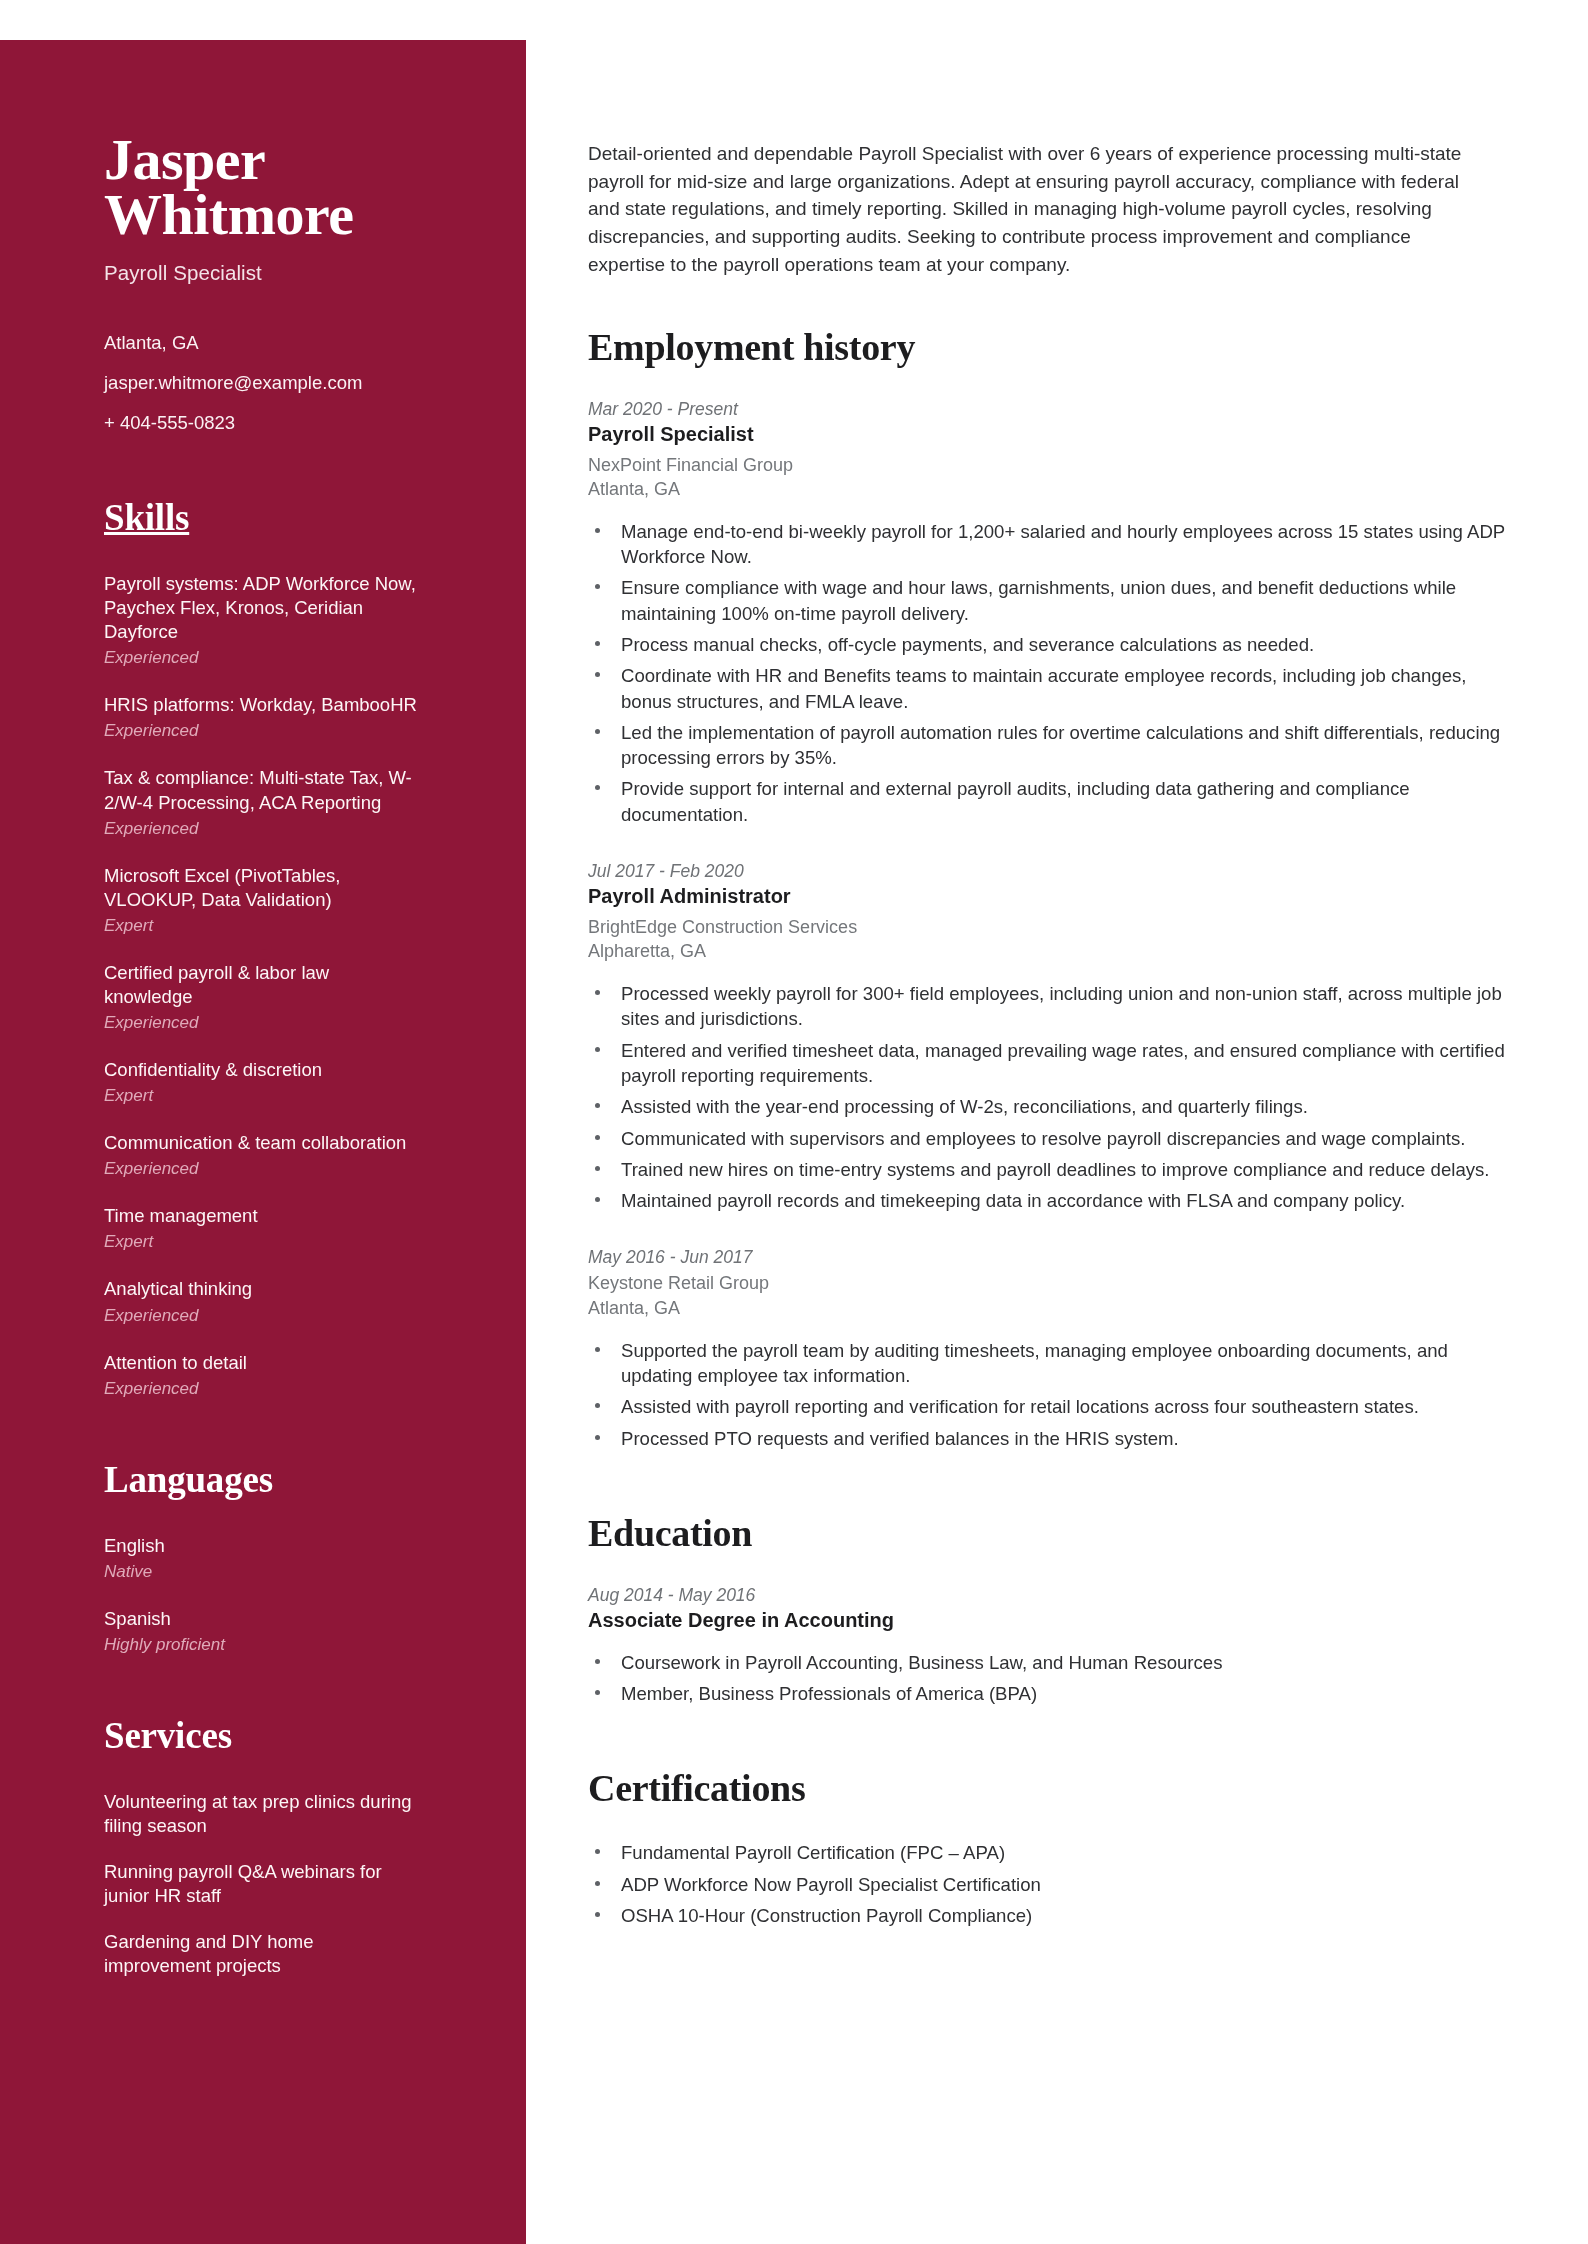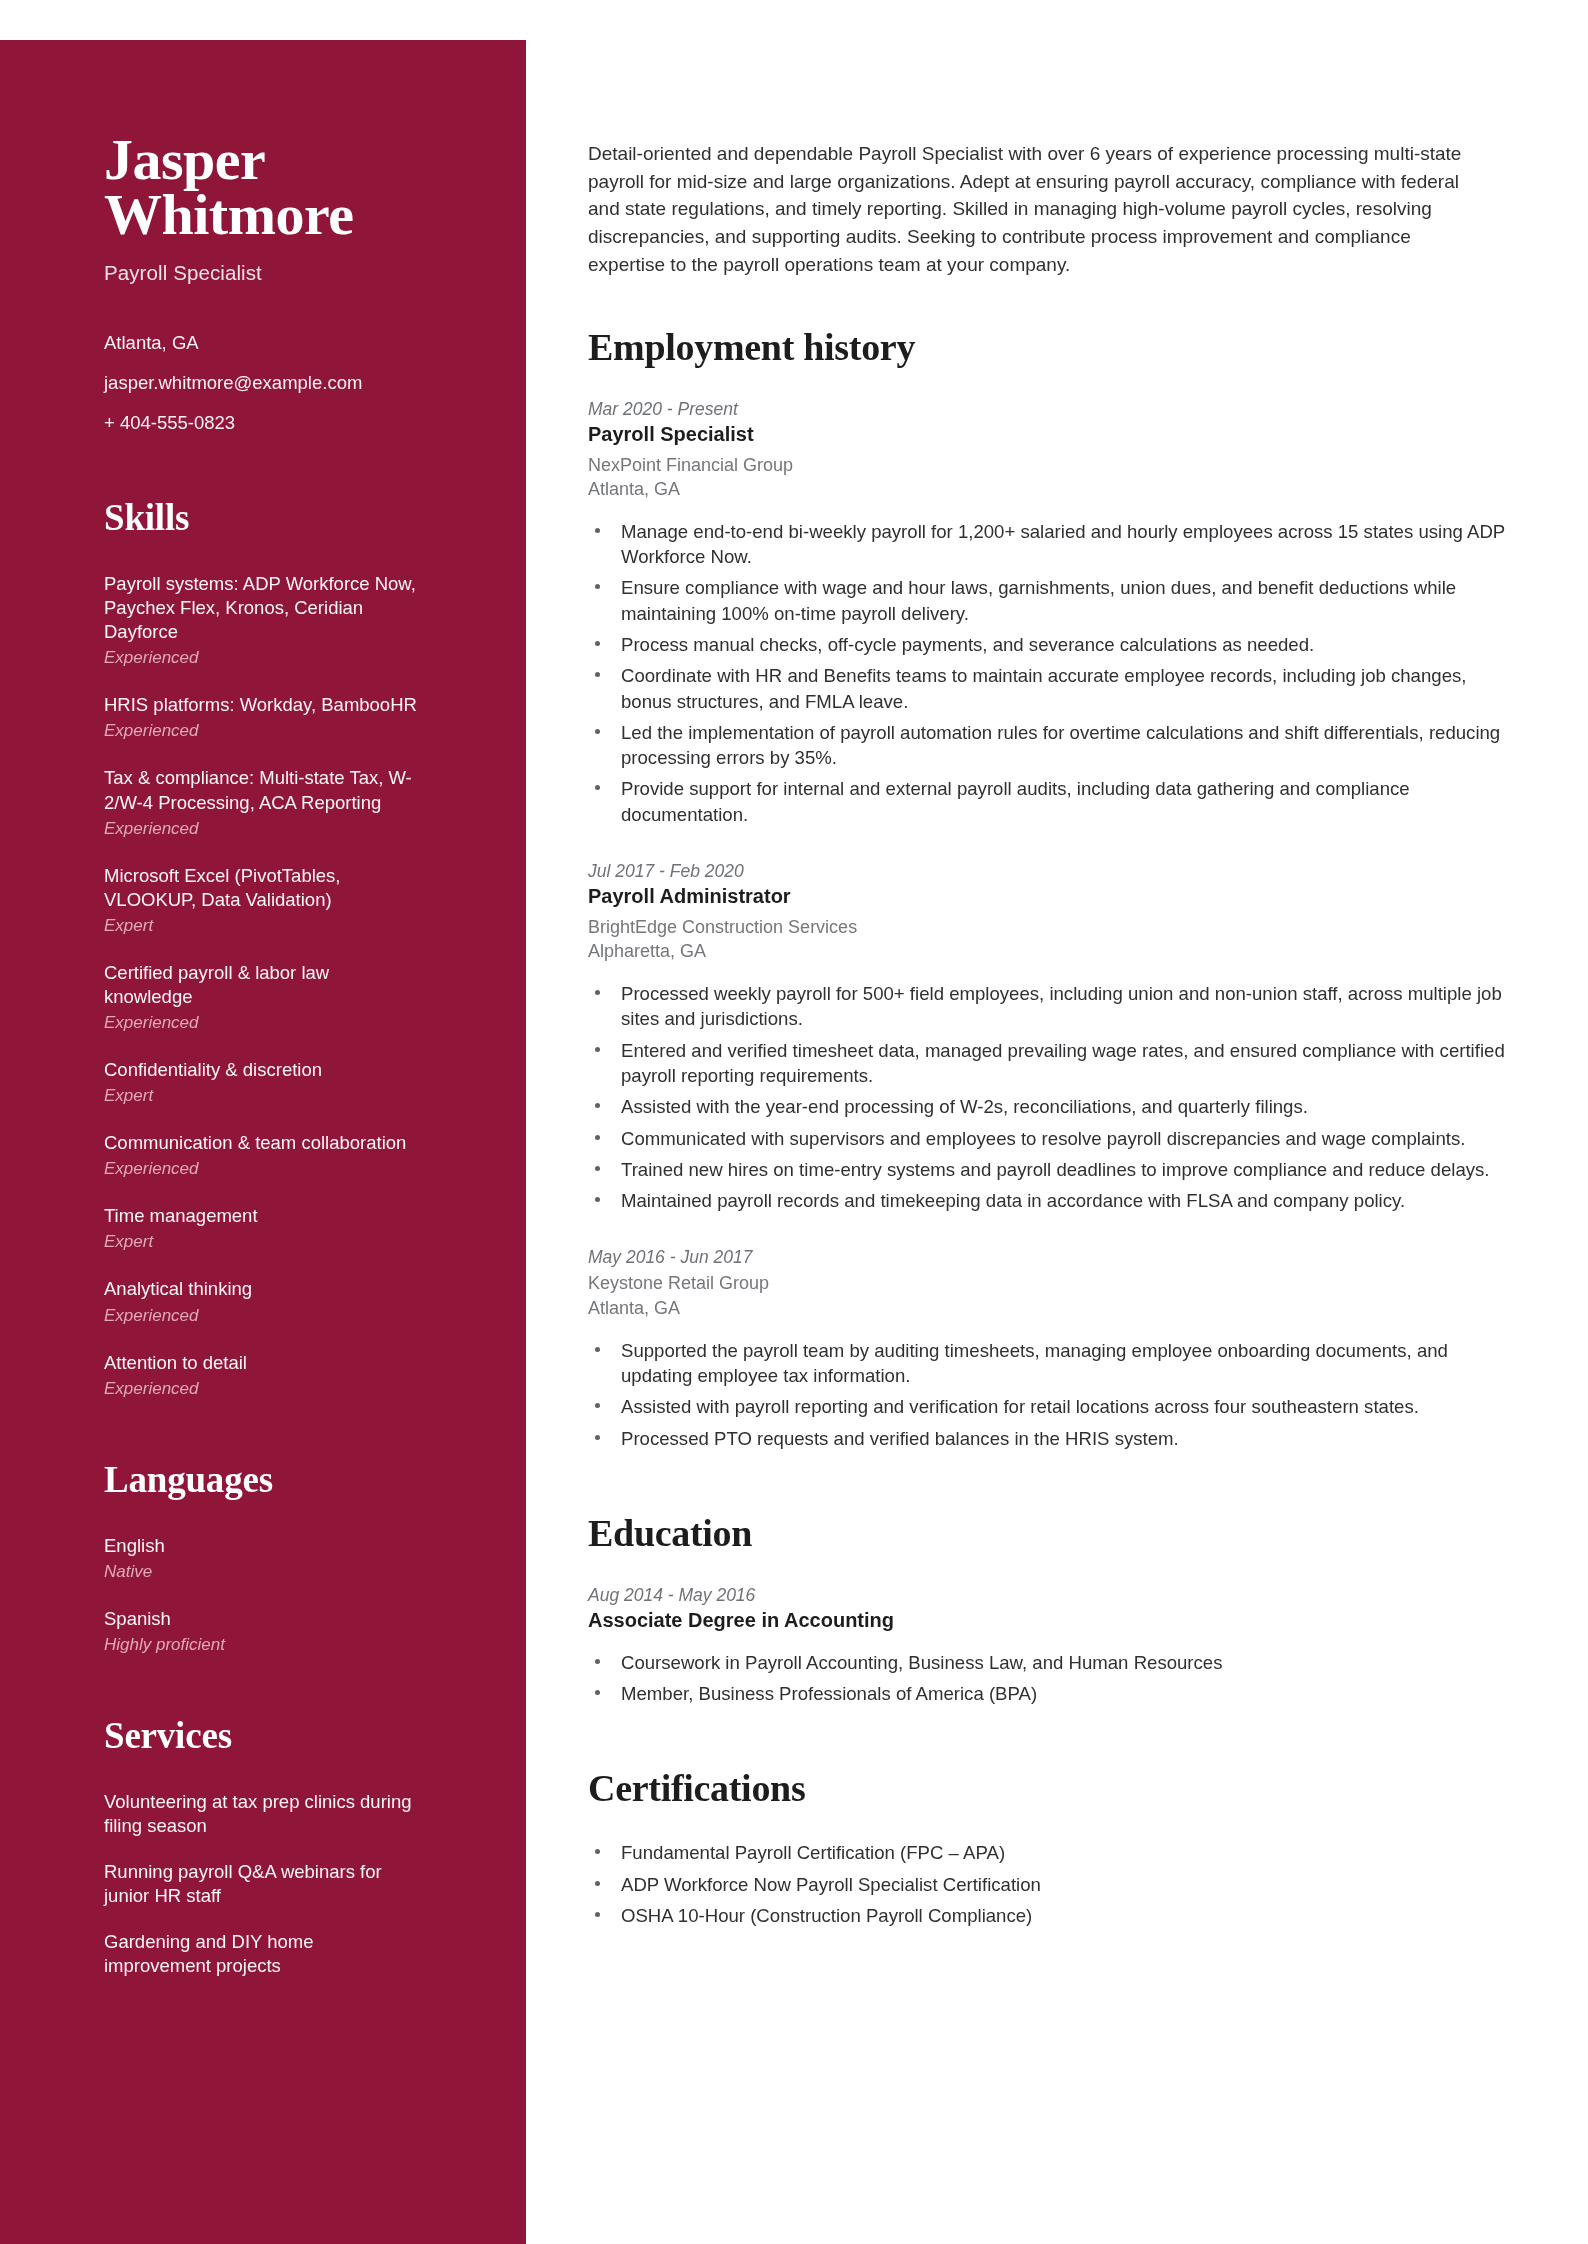--- a/index.html
+++ b/index.html
@@ -46,21 +46,21 @@
   }
   .side-h {
     font-family:"Liberation Serif", serif;
     font-weight:700;
     font-size:37px;
     color:#ffffff;
     margin-top:58px;
     margin-bottom:33px;
     letter-spacing:-0.2px;
   }
-  .side-h.first { margin-top:60px; }
+  .side-h.first { margin-top:60px;text-decoration:underline; }
   .side-item { margin-bottom:24px; }
   .side-item .it-name {
     font-size:18.5px;
     line-height:1.30;
     color:#fdf6f7;
   }
   .side-item .it-lvl {
     font-size:17px;
     font-style:italic;
     line-height:1.3;
@@ -248,21 +248,21 @@
             <li>Led the implementation of payroll automation rules for overtime calculations and shift differentials, reducing processing errors by 35%.</li>
             <li>Provide support for internal and external payroll audits, including data gathering and compliance documentation.</li>
           </ul>
         </div>
         <div class="entry">
           <div class="e-date">Jul 2017 - Feb 2020</div>
           <div class="e-title">Payroll Administrator</div>
           <div class="e-org">BrightEdge Construction Services</div>
           <div class="e-loc">Alpharetta, GA</div>
           <ul class="bullets">
-            <li>Processed weekly payroll for 500+ field employees, including union and non-union staff, across multiple job sites and jurisdictions.</li>
+            <li>Processed weekly payroll for 300+ field employees, including union and non-union staff, across multiple job sites and jurisdictions.</li>
             <li>Entered and verified timesheet data, managed prevailing wage rates, and ensured compliance with certified payroll reporting requirements.</li>
             <li>Assisted with the year-end processing of W-2s, reconciliations, and quarterly filings.</li>
             <li>Communicated with supervisors and employees to resolve payroll discrepancies and wage complaints.</li>
             <li>Trained new hires on time-entry systems and payroll deadlines to improve compliance and reduce delays.</li>
             <li>Maintained payroll records and timekeeping data in accordance with FLSA and company policy.</li>
           </ul>
         </div>
         <div class="entry">
           <div class="e-date">May 2016 - Jun 2017</div>
           <div class="e-org">Keystone Retail Group</div>

